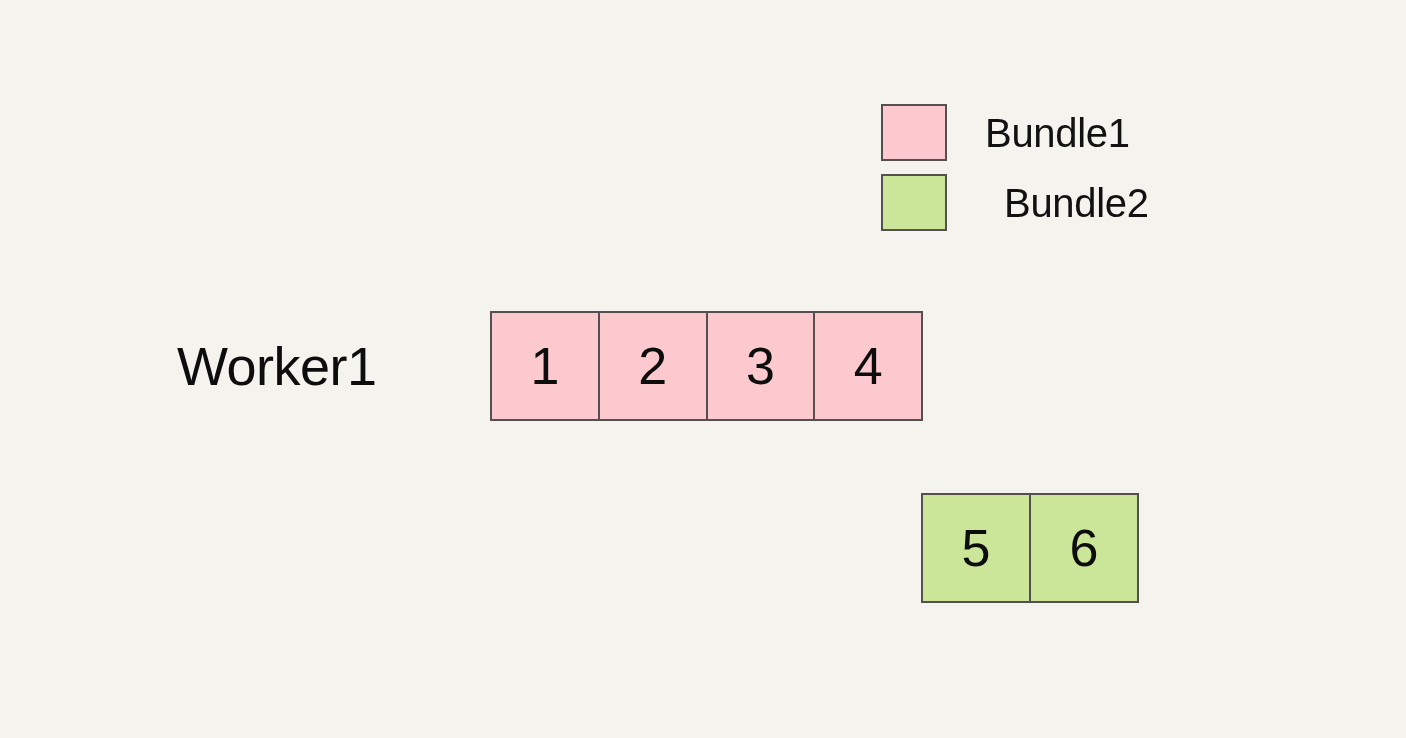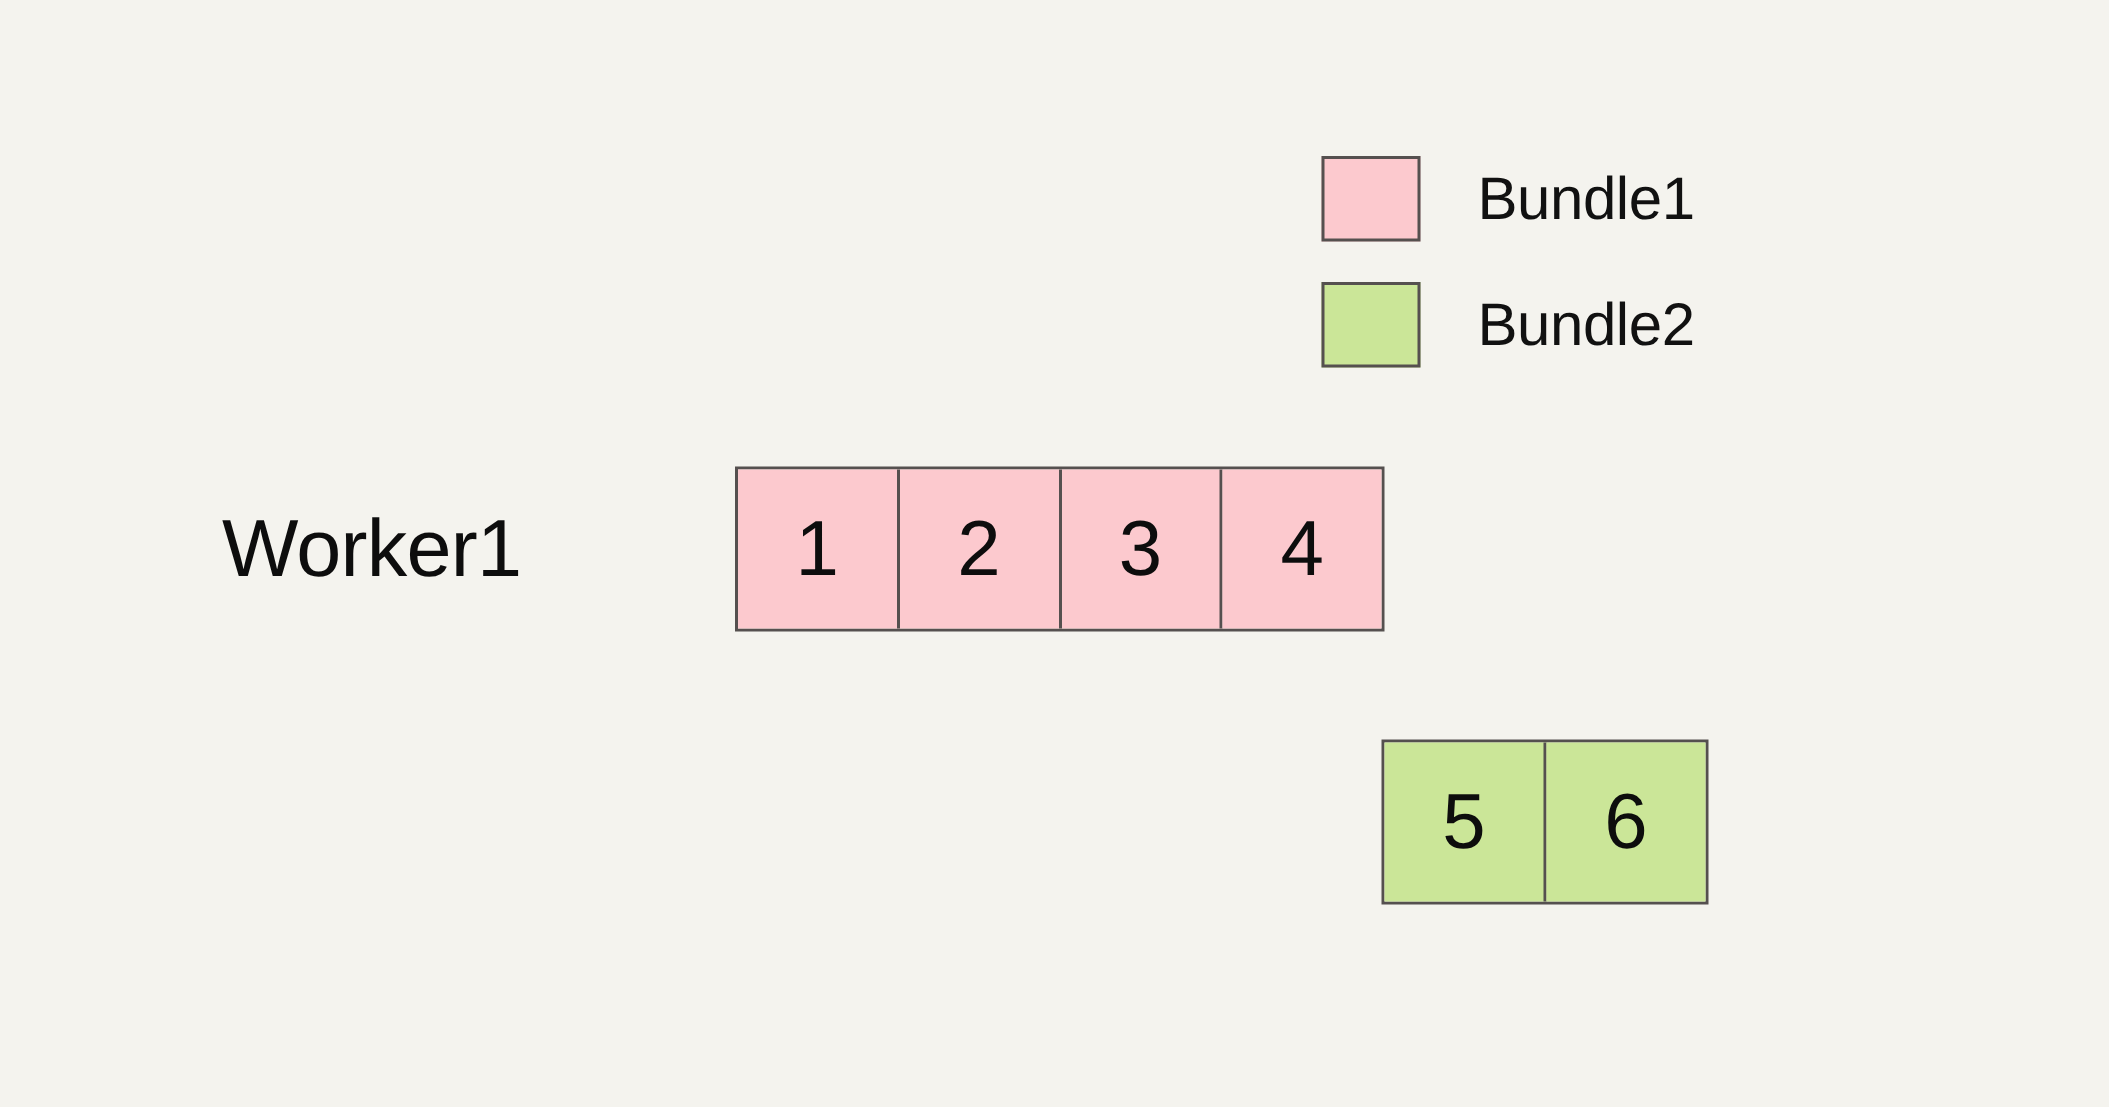--- a/index.html
+++ b/index.html
@@ -26,41 +26,42 @@
     left: 881px;
     top: 104px;
   }
   .legend-row {
     position: absolute;
     display: flex;
     align-items: center;
     white-space: nowrap;
   }
   .legend-row.row-0 { top: 0px; left: 0px; }
-  .legend-row.row-1 { top: 84px; left: 0px; }
+  .legend-row.row-1 { top: 70px; left: 0px; gap: 19px; }
   .legend-swatch {
     width: 62px;
     height: 53px;
     border: 2px solid #55504f;
     box-sizing: content-box;
     flex: 0 0 auto;
   }
   .legend-label {
     margin-left: 38px;
     font-size: 40px;
     color: #111111;
     letter-spacing: -0.3px;
     line-height: 1;
   }
 
   
   .worker-row {
     position: absolute;
     display: flex;
     align-items: flex-start;
+    margin-left: 29px;
   }
   .worker-row.row-0 { left: 148px; top: 311px; }
   .worker-row.row-1 { left: 148px; top: 493px; }
 
   .worker-label {
     font-size: 54px;
     color: #0d0d0d;
     letter-spacing: -0.5px;
     line-height: 110px;
     height: 110px;

